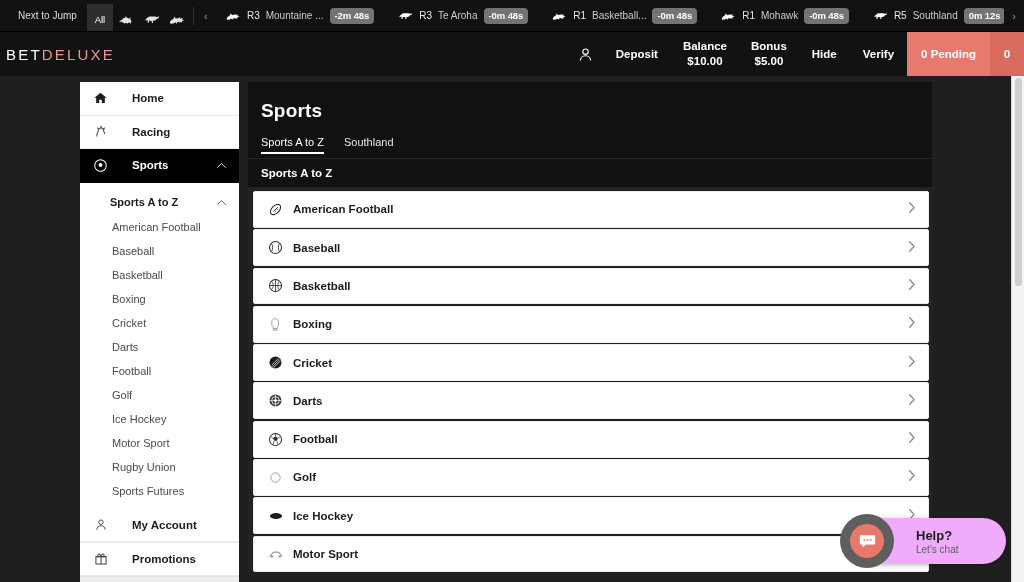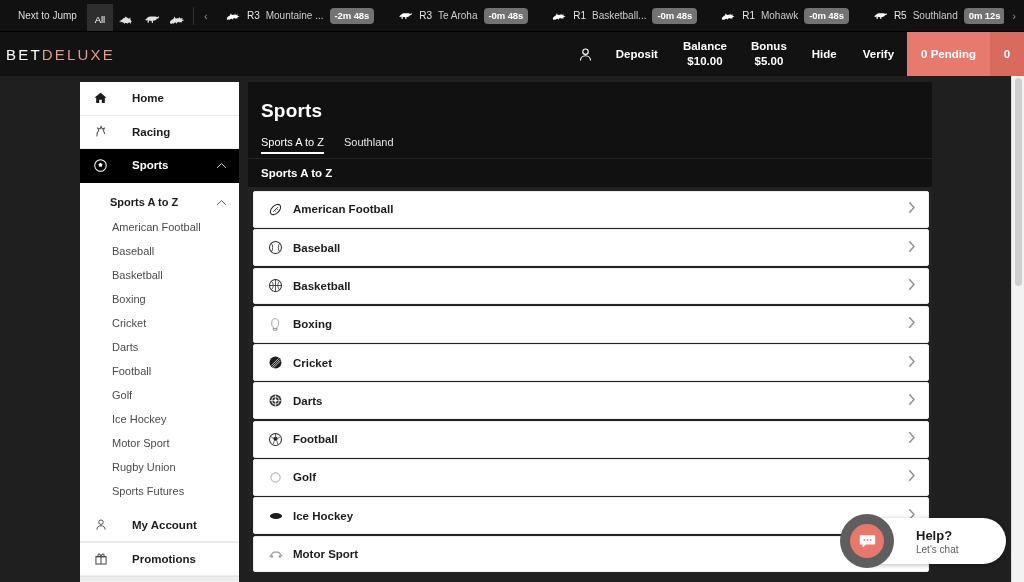--- a/index.html
+++ b/index.html
@@ -184,21 +184,21 @@
 
   
   .chat {
     position: absolute; right: 18px; bottom: 14px;
     display: flex; align-items: center; height: 54px;
     z-index: 40;
   }
   .chat-pill {
     position: absolute; right: 0; top: 4px;
     height: 46px; width: 150px;
-    background: #ffffff; border-radius: 23px;
+    background: #f0abfc; border-radius: 23px;
     display: flex; flex-direction: column; justify-content: center;
     padding-left: 60px;
     box-shadow: 0 1px 5px rgba(0,0,0,.28);
   }
   .chat-title { font-size: 13px; font-weight: bold; color: #1d1d1d; }
   .chat-sub { font-size: 10px; color: #5e5e5e; margin-top: 1px; }
   .chat-orb {
     position: absolute; right: 112px; top: 0;
     width: 54px; height: 54px; border-radius: 50%;
     background: #5e5e5e;

